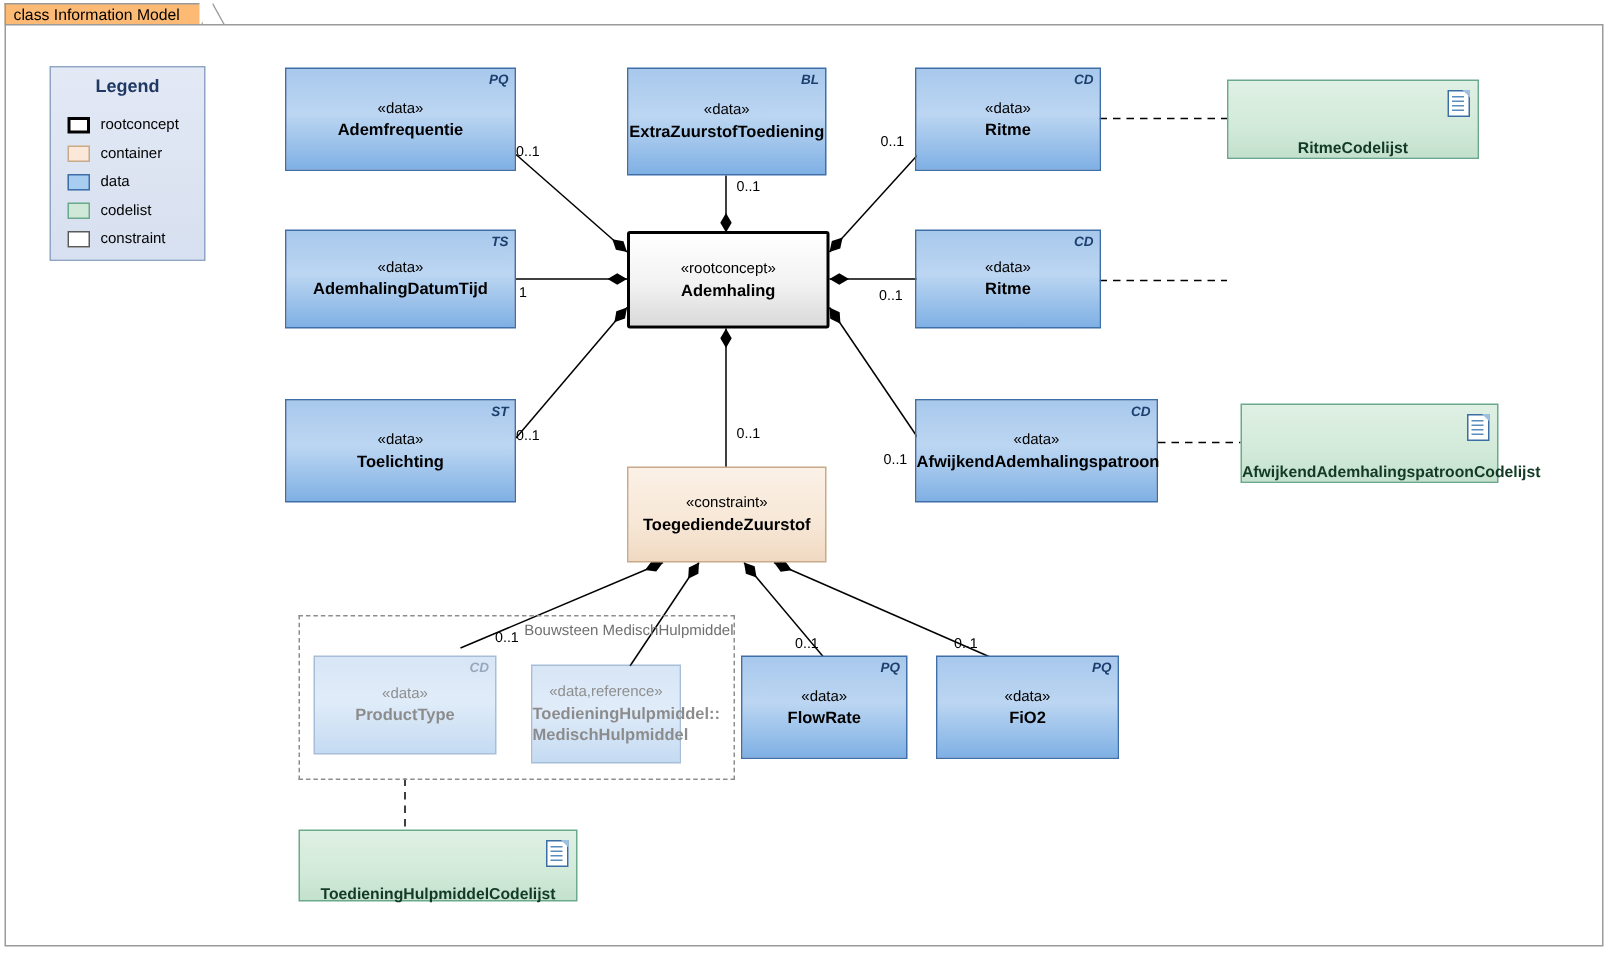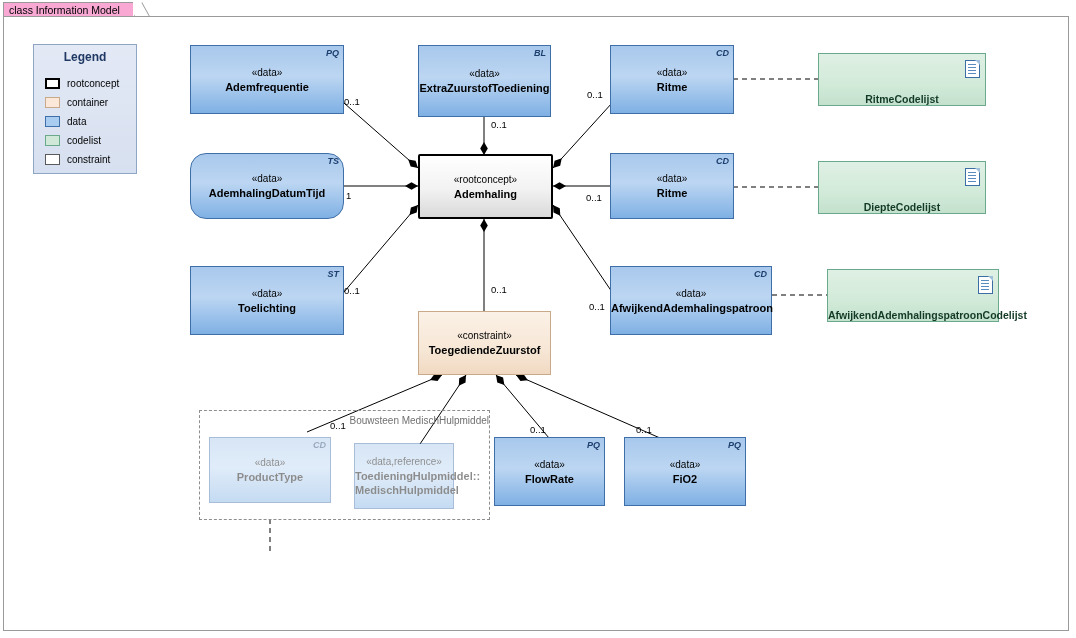--- a/index.html
+++ b/index.html
@@ -23,21 +23,21 @@
     background:#ffffff;
     box-sizing:border-box;
   }
   .frame-tab {
     position:absolute;
     left:3px; top:2px;
     height:15px;
     box-sizing:border-box;
     border:1px solid #9a9a9a;
     border-bottom:none;
-    background:#f9a8d4;
+    background:#fdba74;
     padding:0 14px 0 5px;
     font-size:10.5px;
     color:#000;
     line-height:15px;
     white-space:nowrap;
     border-top-right-radius:0;
   }
   .frame-tab:after{
     content:"";
     position:absolute;
@@ -286,21 +286,21 @@
   </div>
 
   <div class="node data-node" style="left:610px; top:45px; width:124px; height:69px;">
     <span class="corner">CD</span>
     <div class="node-inner">
       <div class="stereo">«data»</div>
       <div class="nm">Ritme</div>
     </div>
   </div>
 
-  <div class="node data-node" style="left:190px; top:153px; width:154px; height:66px;border-radius:16px;">
+  <div class="node data-node" style="left:190px; top:153px; width:154px; height:66px;">
     <span class="corner">TS</span>
     <div class="node-inner">
       <div class="stereo">«data»</div>
       <div class="nm">AdemhalingDatumTijd</div>
     </div>
   </div>
 
   <div class="node root-node" style="left:418px; top:154px; width:135px; height:65px;">
     <div class="node-inner">
       <div class="stereo">«rootconcept»</div>
@@ -371,34 +371,34 @@
     </div>
   </div>
 
   <div class="node codelist-node" style="left:818px; top:53px; width:168px; height:53px;">
     <span class="doc-icon"></span>
     <div class="node-inner">
       <div class="nm">RitmeCodelijst</div>
     </div>
   </div>
 
-  <div class="node codelist-node" style="left:818px; top:161px; width:168px; height:53px;">
-    <span class="doc-icon"></span>
-    <div class="node-inner">
-      <div class="nm">DiepteCodelijst</div>
-    </div>
-  </div>
 
   <div class="node codelist-node" style="left:827px; top:269px; width:172px; height:53px;">
     <span class="doc-icon"></span>
     <div class="node-inner">
       <div class="nm">AfwijkendAdemhalingspatroonCodelijst</div>
     </div>
   </div>
 
+  <div class="node codelist-node" style="left:199px; top:553px; width:186px; height:48px;">
+    <span class="doc-icon"></span>
+    <div class="node-inner">
+      <div class="nm">ToedieningHulpmiddelCodelijst</div>
+    </div>
+  </div>
 
   <div class="mult" style="left:344px; top:96px;">0..1</div>
   <div class="mult" style="left:491px; top:119px;">0..1</div>
   <div class="mult" style="left:587px; top:89px;">0..1</div>
   <div class="mult" style="left:346px; top:190px;">1</div>
   <div class="mult" style="left:586px; top:192px;">0..1</div>
   <div class="mult" style="left:344px; top:285px;">0..1</div>
   <div class="mult" style="left:589px; top:301px;">0..1</div>
   <div class="mult" style="left:491px; top:284px;">0..1</div>
   <div class="mult" style="left:330px; top:420px;">0..1</div>

